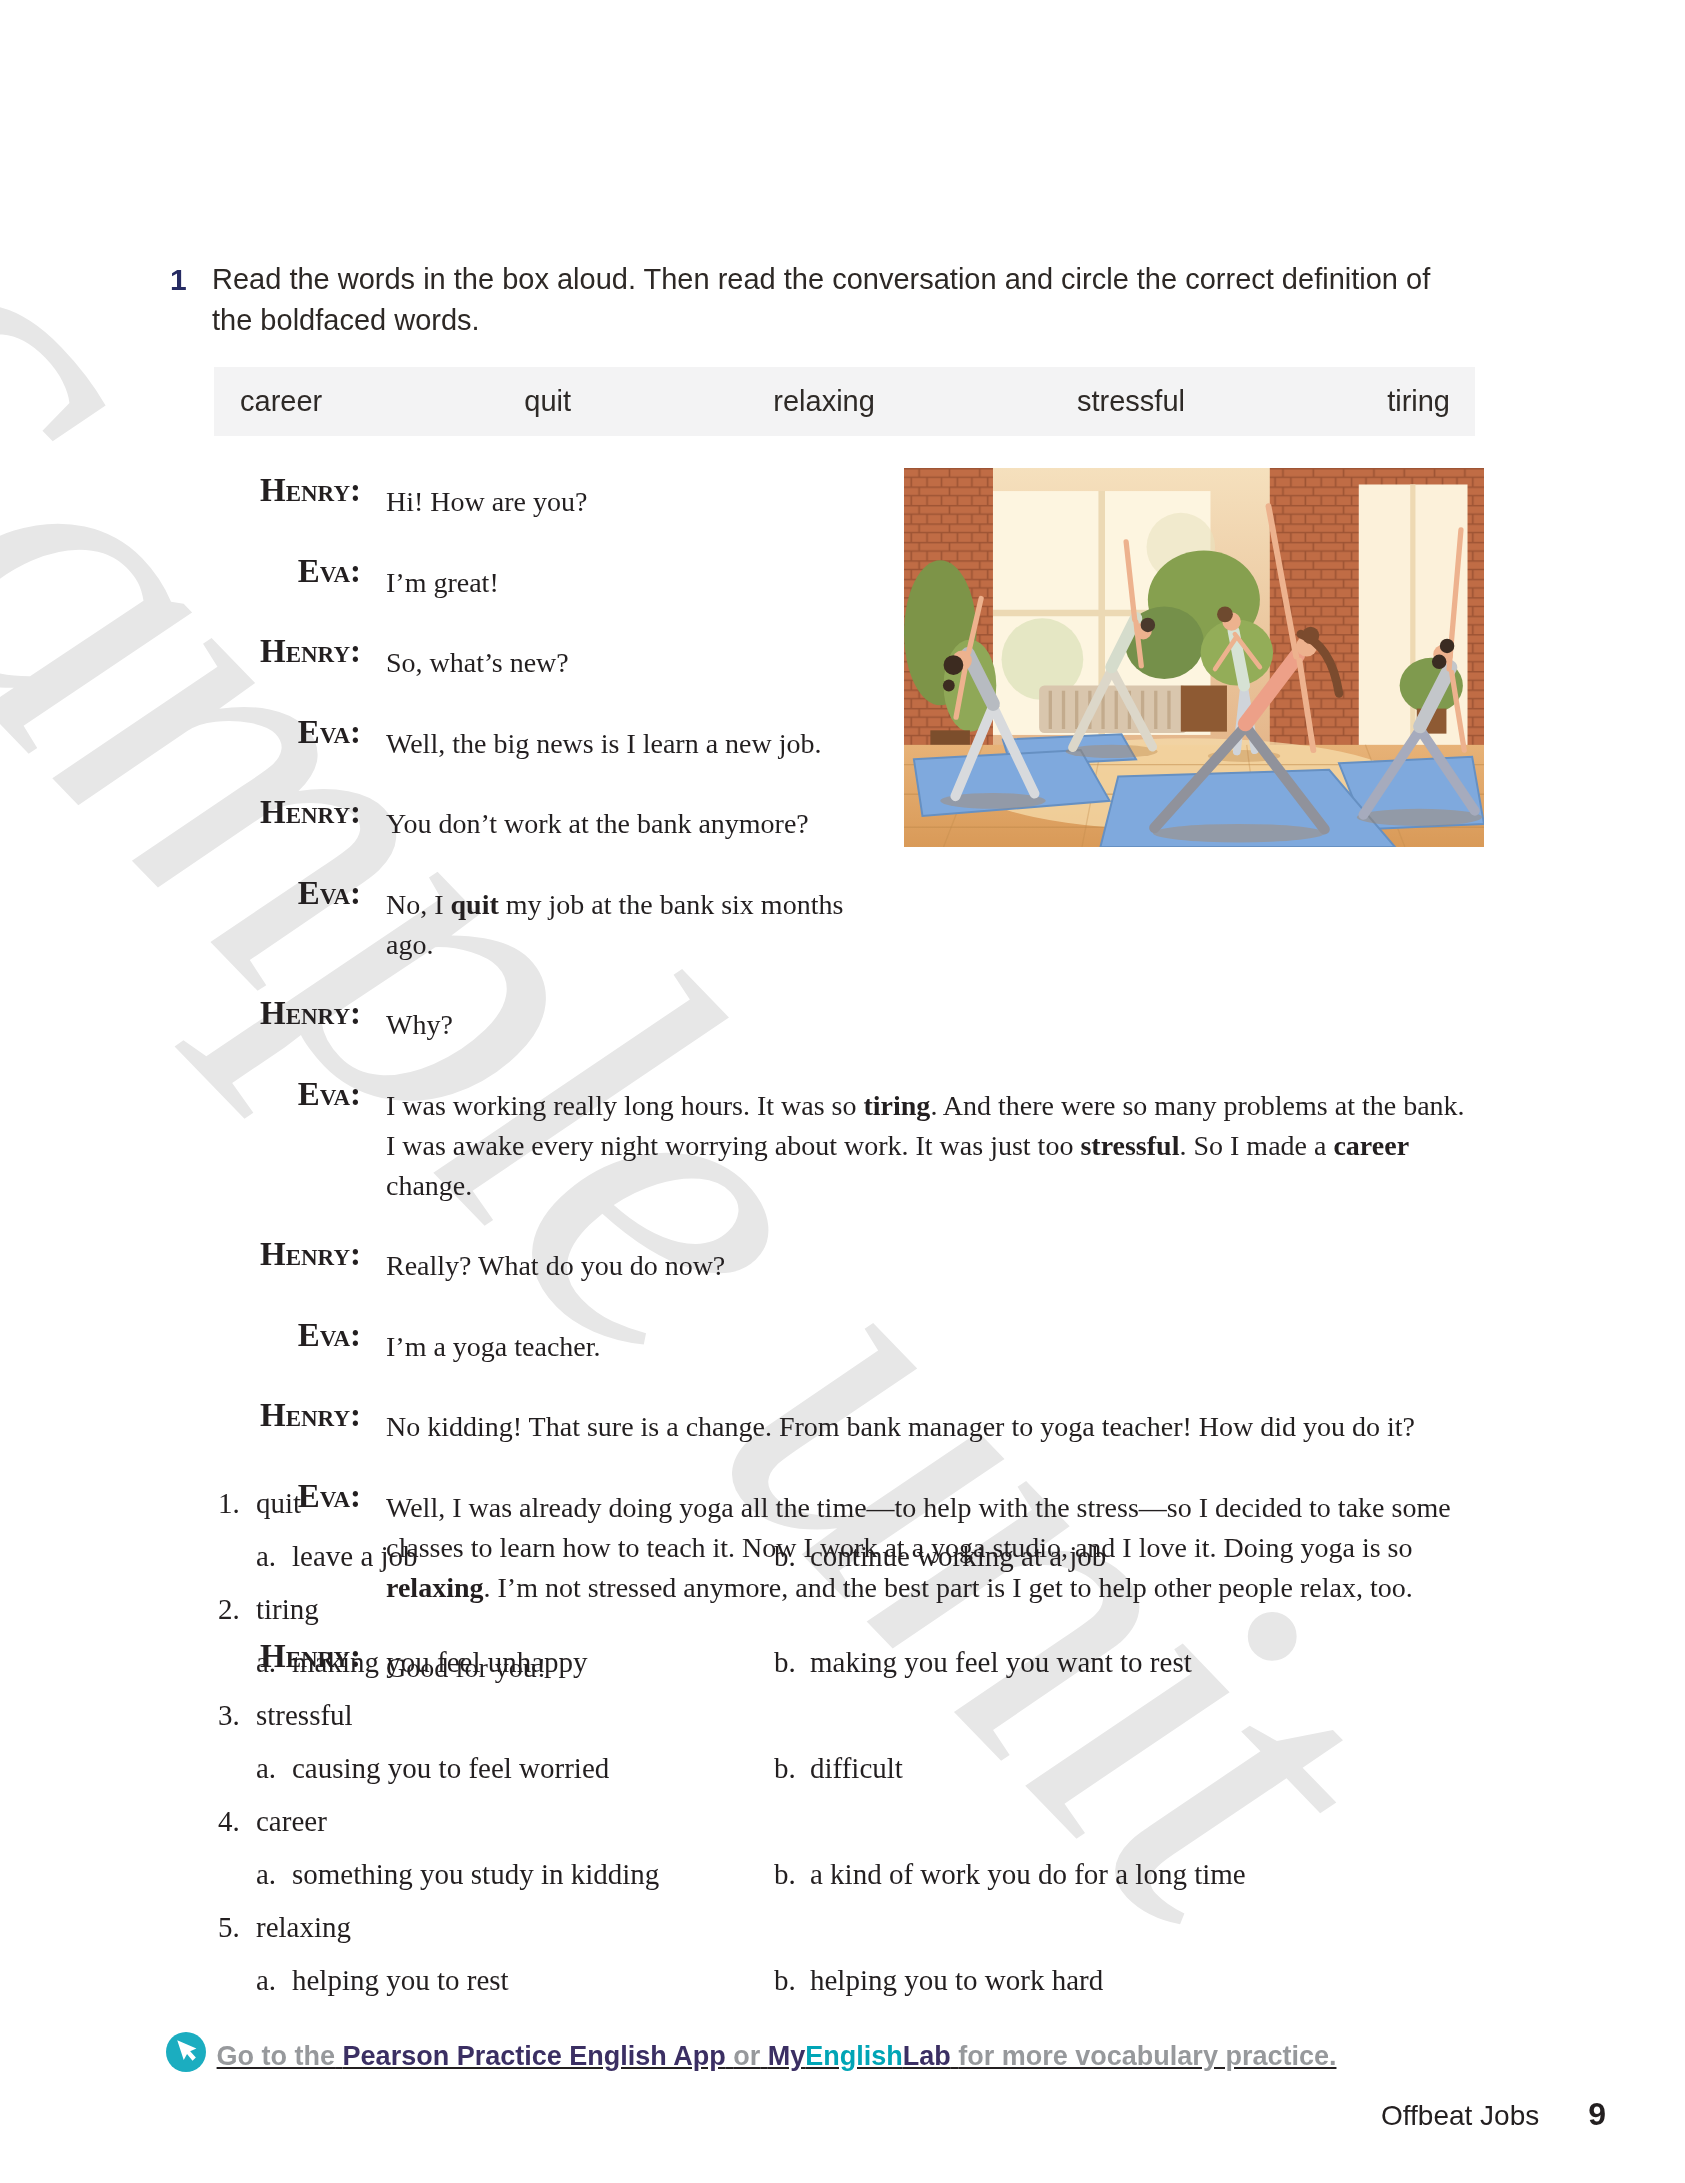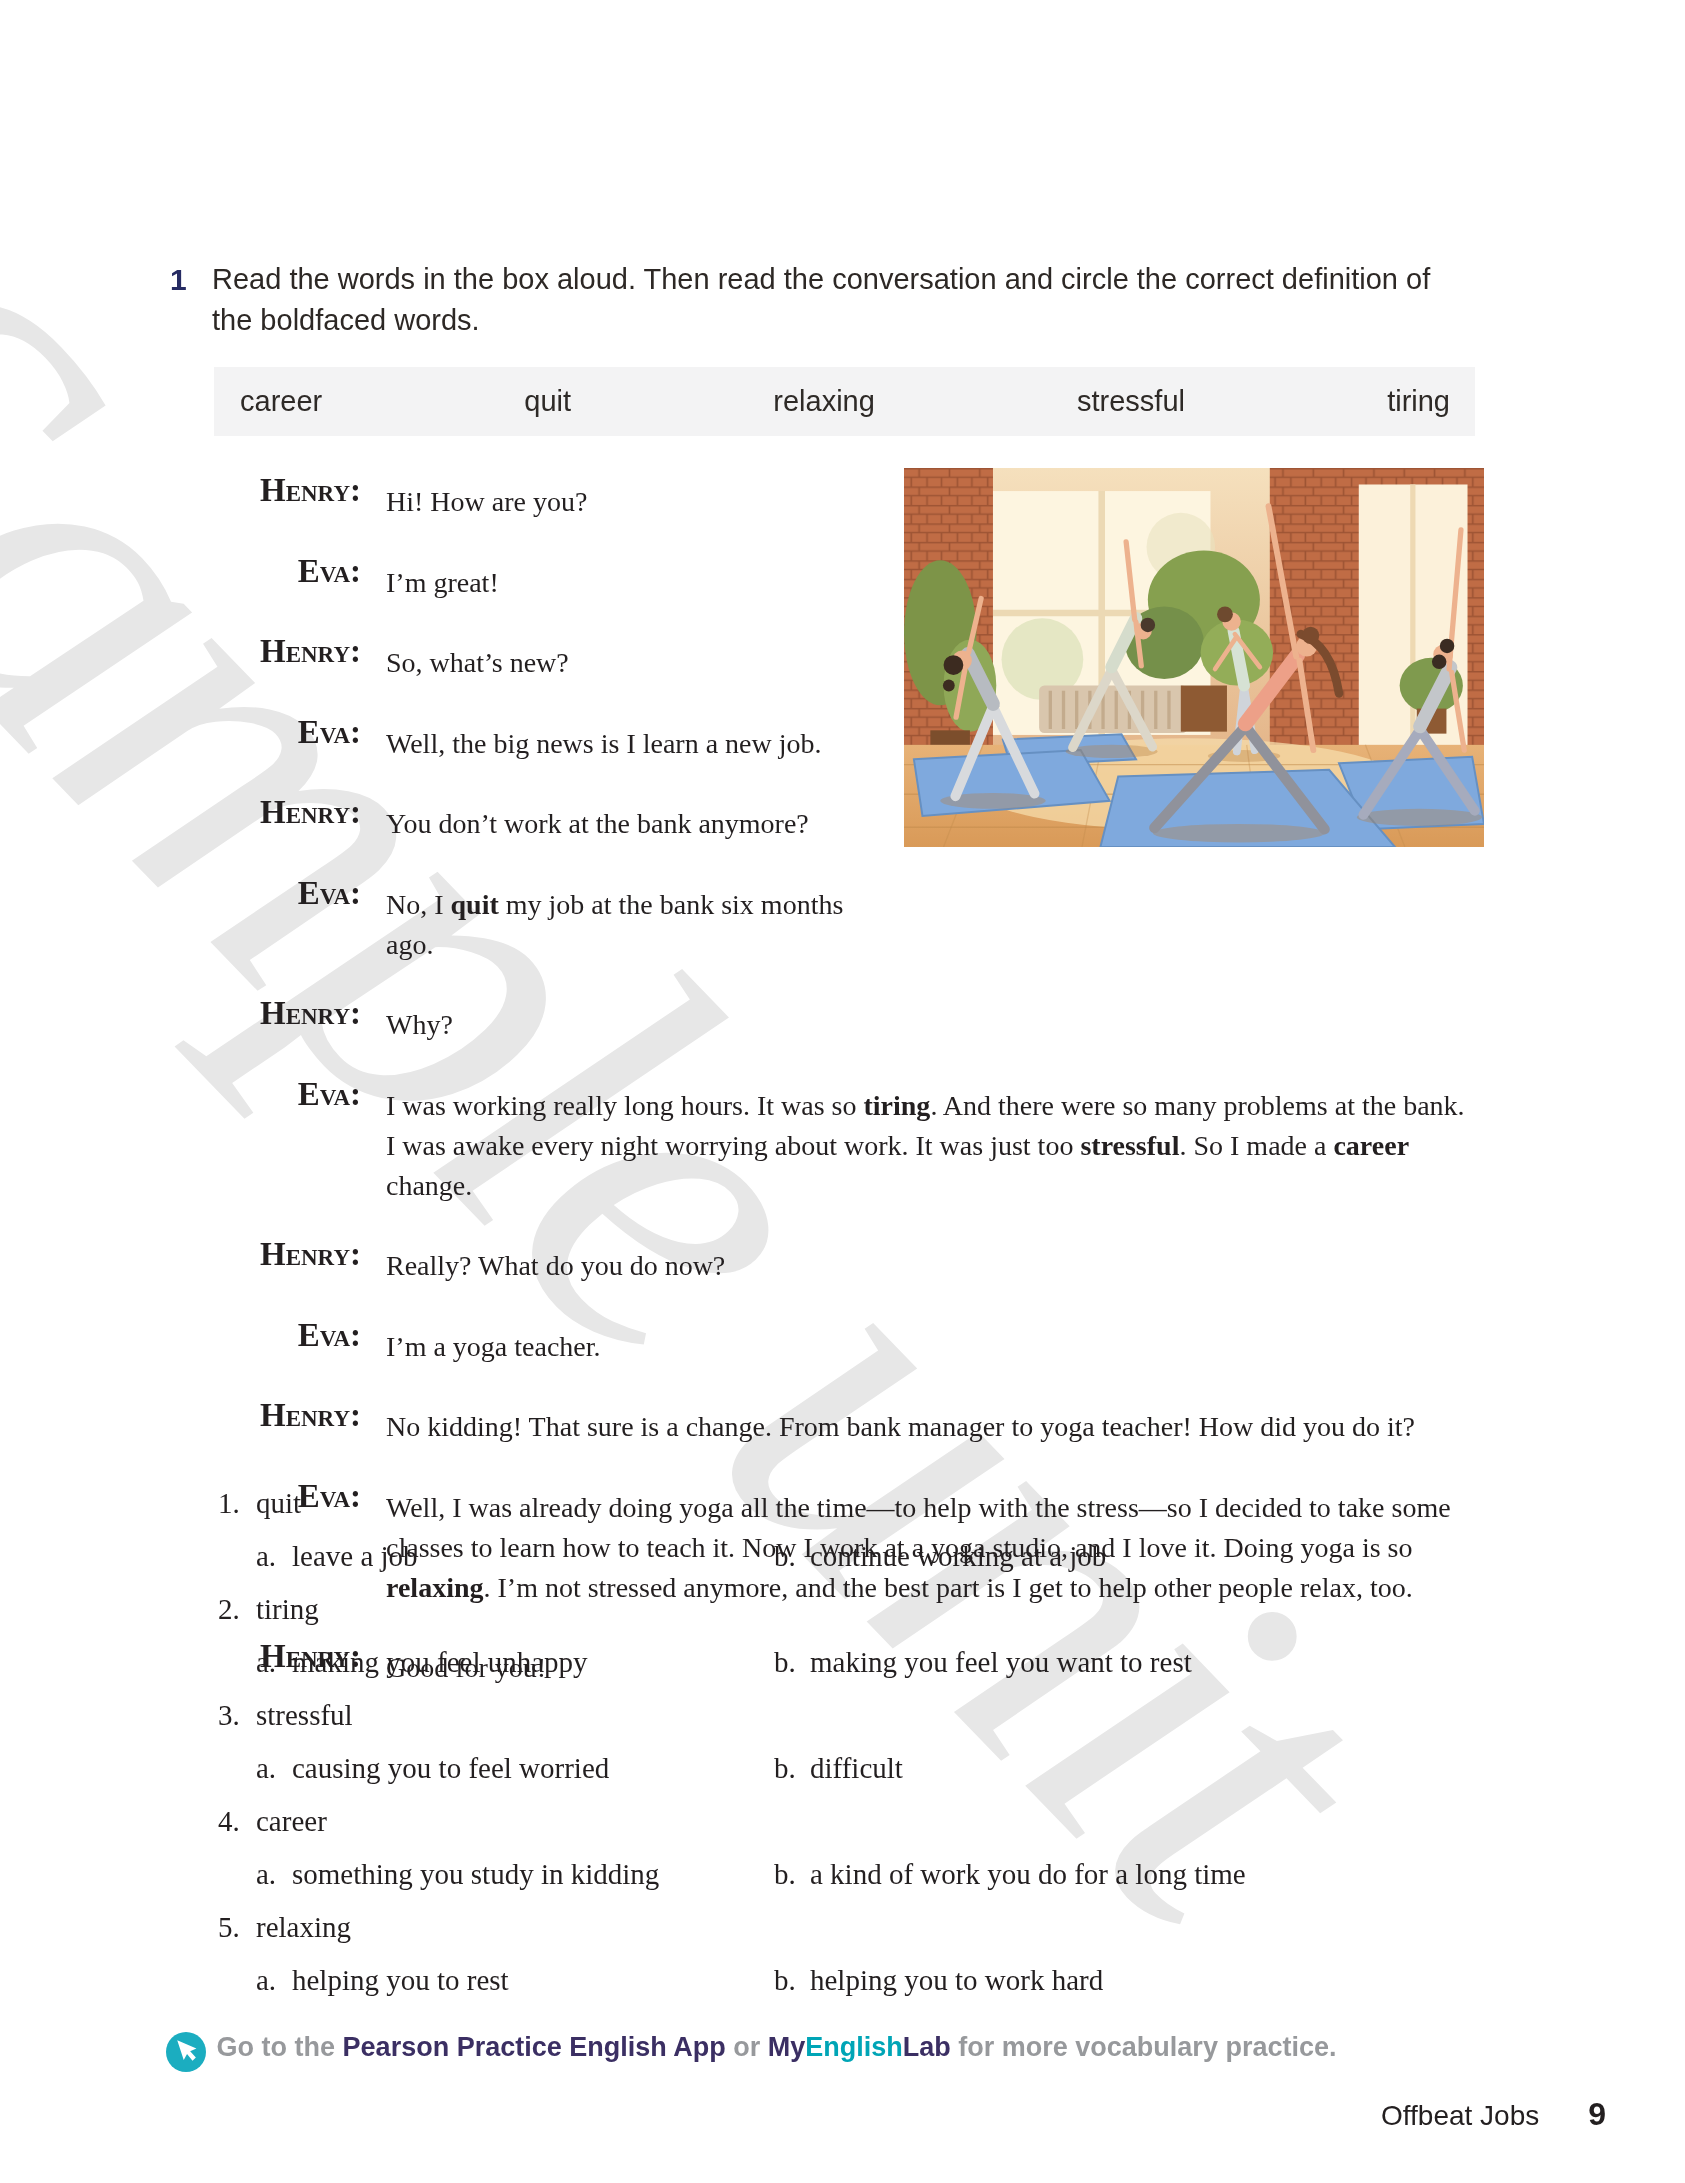--- a/index.html
+++ b/index.html
@@ -36,21 +36,21 @@
   .line strong{font-weight:bold;}
   
   .questions{position:absolute;left:218px;top:1487px;width:1266px;font-family:"Liberation Serif",serif;}
   .q-row{display:flex;height:53px;align-items:flex-start;font-size:29px;color:var(--ink);}
   .q-num{width:38px;flex:0 0 auto;}
   .q-opt-row{padding-left:38px;}
   .q-opt{display:flex;}
   .q-opt.a{width:518px;flex:0 0 auto;}
   .q-lab{width:36px;flex:0 0 auto;}
   
-  .practice-note{position:absolute;left:166px;top:2032px;display:flex;align-items:flex-start;gap:10.6px;}
+  .practice-note{position:absolute;left:166px;top:2032px;display:flex;align-items:flex-end;gap:10.6px;text-decoration:underline;}
   .pn-icon{width:40px;height:40px;flex:0 0 auto;display:block;}
   .pn-text{margin:0;font-size:27px;font-weight:bold;}
   .pn-gray{color:var(--gray);}
   .pn-brand{color:var(--brand_purple);}
   .pn-teal{color:var(--teal);}
   
   .page-footer{position:absolute;left:1381px;top:2096px;display:flex;align-items:baseline;gap:49px;}
   .unit-title{font-size:28px;color:var(--ink);}
   .pgnum{font-size:32px;font-weight:bold;color:var(--ink);}
 </style>

